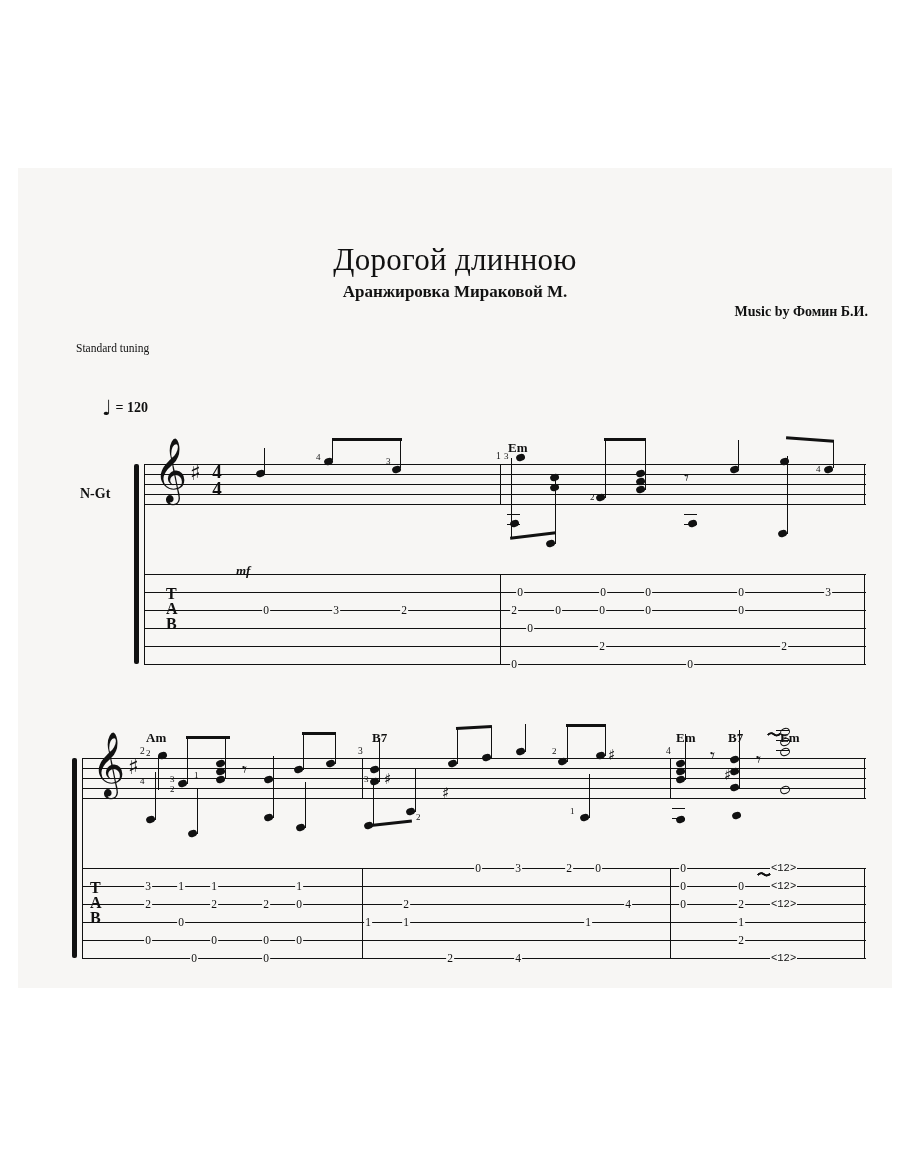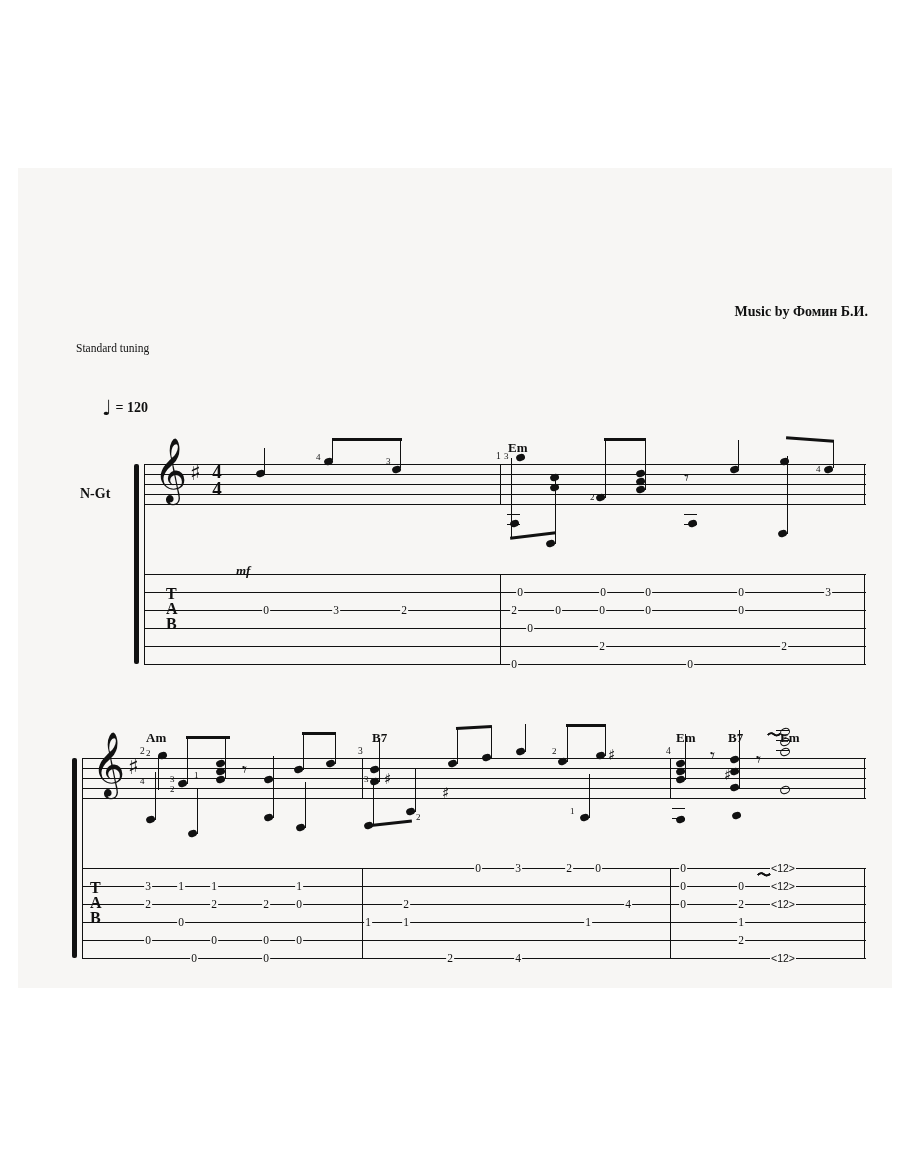--- a/index.html
+++ b/index.html
@@ -216,33 +216,35 @@
   .arpeggio {
     position: absolute;
     font-family: "DejaVu Sans", sans-serif;
     font-size: 15px;
     line-height: 11px;
     color: #111;
     writing-mode: vertical-rl;
   }
   .harm {
     position: absolute;
-    font-family: Liberation Sans, sans-serif;
+    font-family: Liberation Mono, monospace;
     font-size: 10.5px;
     color: #111;
     background: #f7f6f4;
     padding: 0 1px;
   }
 </style>
 </head>
 <body>
 
 <div id="page">
   <div class="sheet">
 
+    <div class="title">Дорогой длинною</div>
+    <div class="subtitle">Аранжировка Мираковой М.</div>
     <div class="composer">Music by Фомин Б.И.</div>
     <div class="tuning">Standard tuning</div>
     <div class="tempo">
       <span class="qnote">♩</span>
       <span>= 120</span>
     </div>
     <div class="inst-label">N-Gt</div>
     <div class="dyn">mf</div>
 
     <div class="system" style="left:0; top:0; width:874px; height:520px;">

